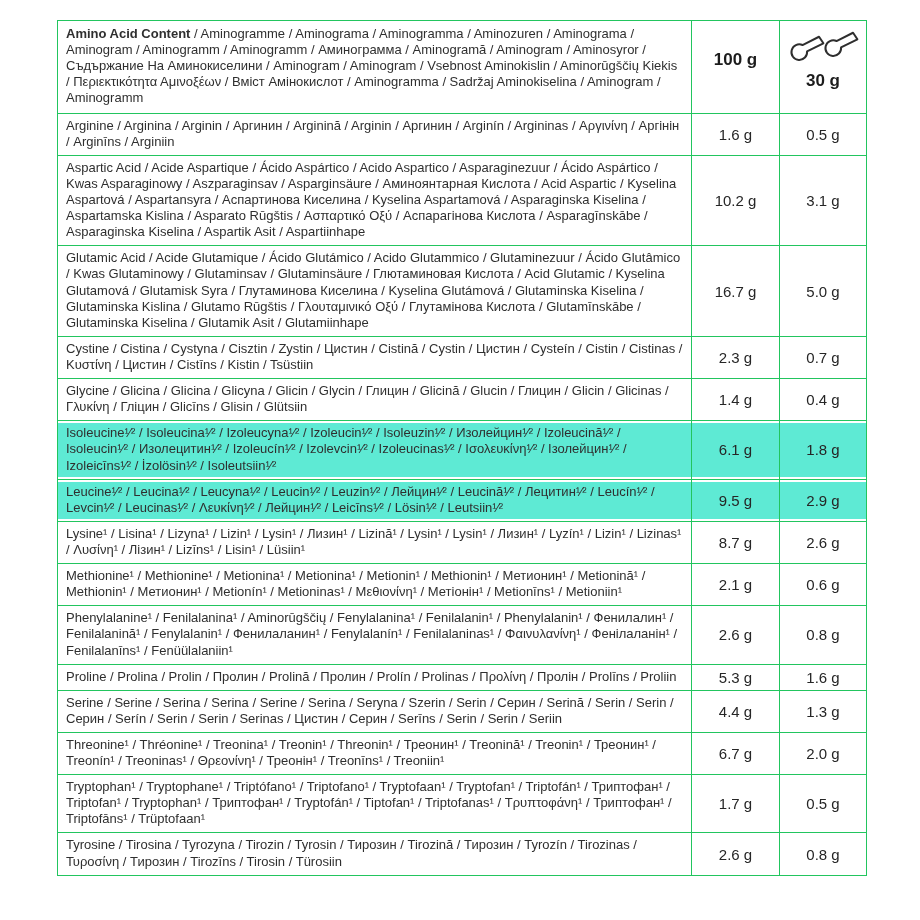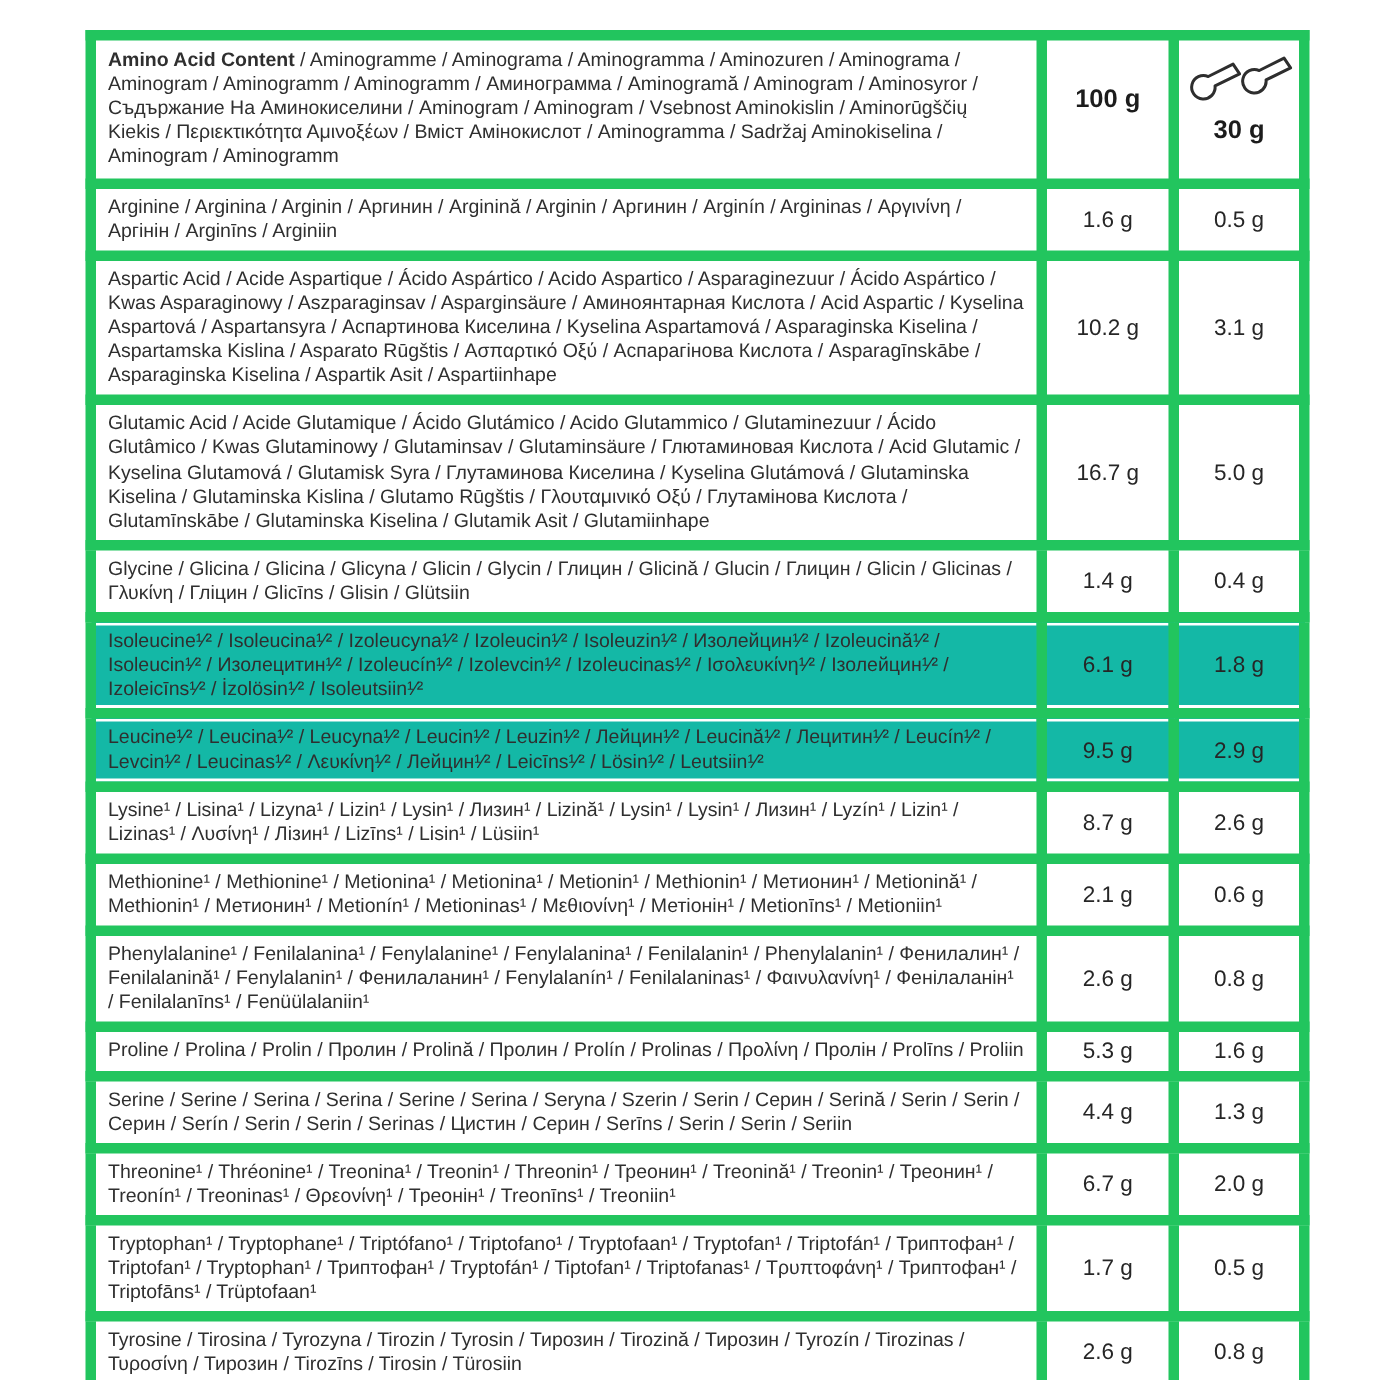--- a/index.html
+++ b/index.html
@@ -15,21 +15,21 @@
   .page {
     box-sizing: border-box;
     padding: 20px 54px 12px 57px;
   }
   table.amino {
     border-collapse: collapse;
     table-layout: fixed;
     width: 809px;
   }
   table.amino td, table.amino th {
-    border: 7px solid #22c55e;
+    border: 1px solid #22c55e;
     vertical-align: middle;
   }
   th.name-head {
     font-weight: normal;
     text-align: left;
     font-size: 13px;
     line-height: 1.24;
     padding: 5px 8px 6px 8px;
     color: #2f2f2f;
   }
@@ -65,21 +65,21 @@
     color: #2f2f2f;
   }
   td.val-cell {
     text-align: center;
     font-size: 15px;
     color: #262626;
     padding: 4px 2px;
     white-space: nowrap;
   }
   tr.highlight td {
-    background: #14b8a6;
+    background: #5eead4;
     box-shadow: inset 0 2px 0 #ffffff, inset 0 -2px 0 #ffffff;
     margin-top: 15px;
   }
 </style>
 </head>
 <body>
 
 <div class="page">
   <table class="amino">
     <colgroup>
@@ -122,20 +122,25 @@
     <td class="name-cell">Aspartic Acid / Acide Aspartique / Ácido Aspártico / Acido Aspartico / Asparaginezuur / Ácido Aspártico / Kwas Asparaginowy / Aszparaginsav / Asparginsäure / Аминоянтарная Кислота / Acid Aspartic / Kyselina Aspartová / Aspartansyra / Аспартинова Киселина / Kyselina Aspartamová / Asparaginska Kiselina / Aspartamska Kislina / Asparato Rūgštis / Ασπαρτικό Οξύ / Аспарагінова Кислота / Asparagīnskābe / Asparaginska Kiselina / Aspartik Asit / Aspartiinhape</td>
     <td class="val-cell">10.2 g</td>
     <td class="val-cell">3.1 g</td>
   </tr>
         <tr>
     <td class="name-cell">Glutamic Acid / Acide Glutamique / Ácido Glutámico / Acido Glutammico / Glutaminezuur / Ácido Glutâmico / Kwas Glutaminowy / Glutaminsav / Glutaminsäure / Глютаминовая Кислота / Acid Glutamic / Kyselina Glutamová / Glutamisk Syra / Глутаминова Киселина / Kyselina Glutámová / Glutaminska Kiselina / Glutaminska Kislina / Glutamo Rūgštis / Γλουταμινικό Οξύ / Глутамінова Кислота / Glutamīnskābe / Glutaminska Kiselina / Glutamik Asit / Glutamiinhape</td>
     <td class="val-cell">16.7 g</td>
     <td class="val-cell">5.0 g</td>
   </tr>
         <tr>
+    <td class="name-cell">Cystine / Cistina / Cystyna / Cisztin / Zystin / Цистин / Cistină / Cystin / Цистин / Cysteín / Cistin / Cistinas / Κυστίνη / Цистин / Cistīns / Kistin / Tsüstiin</td>
+    <td class="val-cell">2.3 g</td>
+    <td class="val-cell">0.7 g</td>
+  </tr>
+        <tr>
     <td class="name-cell">Glycine / Glicina / Glicina / Glicyna / Glicin / Glycin / Глицин / Glicină / Glucin / Глицин / Glicin / Glicinas / Γλυκίνη / Гліцин / Glicīns / Glisin / Glütsiin</td>
     <td class="val-cell">1.4 g</td>
     <td class="val-cell">0.4 g</td>
   </tr>
         <tr class="highlight">
     <td class="name-cell">Isoleucine¹⁄² / Isoleucina¹⁄² / Izoleucyna¹⁄² / Izoleucin¹⁄² / Isoleuzin¹⁄² / Изолейцин¹⁄² / Izoleucină¹⁄² / Isoleucin¹⁄² / Изолецитин¹⁄² / Izoleucín¹⁄² / Izolevcin¹⁄² / Izoleucinas¹⁄² / Ισολευκίνη¹⁄² / Ізолейцин¹⁄² / Izoleicīns¹⁄² / İzolösin¹⁄² / Isoleutsiin¹⁄²</td>
     <td class="val-cell">6.1 g</td>
     <td class="val-cell">1.8 g</td>
   </tr>
         <tr class="highlight">
@@ -147,21 +152,21 @@
     <td class="name-cell">Lysine¹ / Lisina¹ / Lizyna¹ / Lizin¹ / Lysin¹ / Лизин¹ / Lizină¹ / Lysin¹ / Lysin¹ / Лизин¹ / Lyzín¹ / Lizin¹ / Lizinas¹ / Λυσίνη¹ / Лізин¹ / Lizīns¹ / Lisin¹ / Lüsiin¹</td>
     <td class="val-cell">8.7 g</td>
     <td class="val-cell">2.6 g</td>
   </tr>
         <tr>
     <td class="name-cell">Methionine¹ / Methionine¹ / Metionina¹ / Metionina¹ / Metionin¹ / Methionin¹ / Метионин¹ / Metionină¹ / Methionin¹ / Метионин¹ / Metionín¹ / Metioninas¹ / Μεθιονίνη¹ / Метіонін¹ / Metionīns¹ / Metioniin¹</td>
     <td class="val-cell">2.1 g</td>
     <td class="val-cell">0.6 g</td>
   </tr>
         <tr>
-    <td class="name-cell">Phenylalanine¹ / Fenilalanina¹ / Fenylalanine¹ / Fenylalanina¹ / Fenilalanin¹ / Phenylalanin¹ / Фенилалин¹ / Fenilalanină¹ / Fenylalanin¹ / Фенилаланин¹ / Fenylalanín¹ / Fenilalaninas¹ / Φαινυλανίνη¹ / Фенілаланін¹ / Fenilalanīns¹ / Fenüülalaniin¹</td>
+    <td class="name-cell">Phenylalanine¹ / Fenilalanina¹ / Aminorūgščių / Fenylalanina¹ / Fenilalanin¹ / Phenylalanin¹ / Фенилалин¹ / Fenilalanină¹ / Fenylalanin¹ / Фенилаланин¹ / Fenylalanín¹ / Fenilalaninas¹ / Φαινυλανίνη¹ / Фенілаланін¹ / Fenilalanīns¹ / Fenüülalaniin¹</td>
     <td class="val-cell">2.6 g</td>
     <td class="val-cell">0.8 g</td>
   </tr>
         <tr>
     <td class="name-cell">Proline / Prolina / Prolin / Пролин / Prolină / Пролин / Prolín / Prolinas / Προλίνη / Пролін / Prolīns / Proliin</td>
     <td class="val-cell">5.3 g</td>
     <td class="val-cell">1.6 g</td>
   </tr>
         <tr>
     <td class="name-cell">Serine / Serine / Serina / Serina / Serine / Serina / Seryna / Szerin / Serin / Серин / Serină / Serin / Serin / Серин / Serín / Serin / Serin / Serinas / Цистин / Серин / Serīns / Serin / Serin / Seriin</td>

